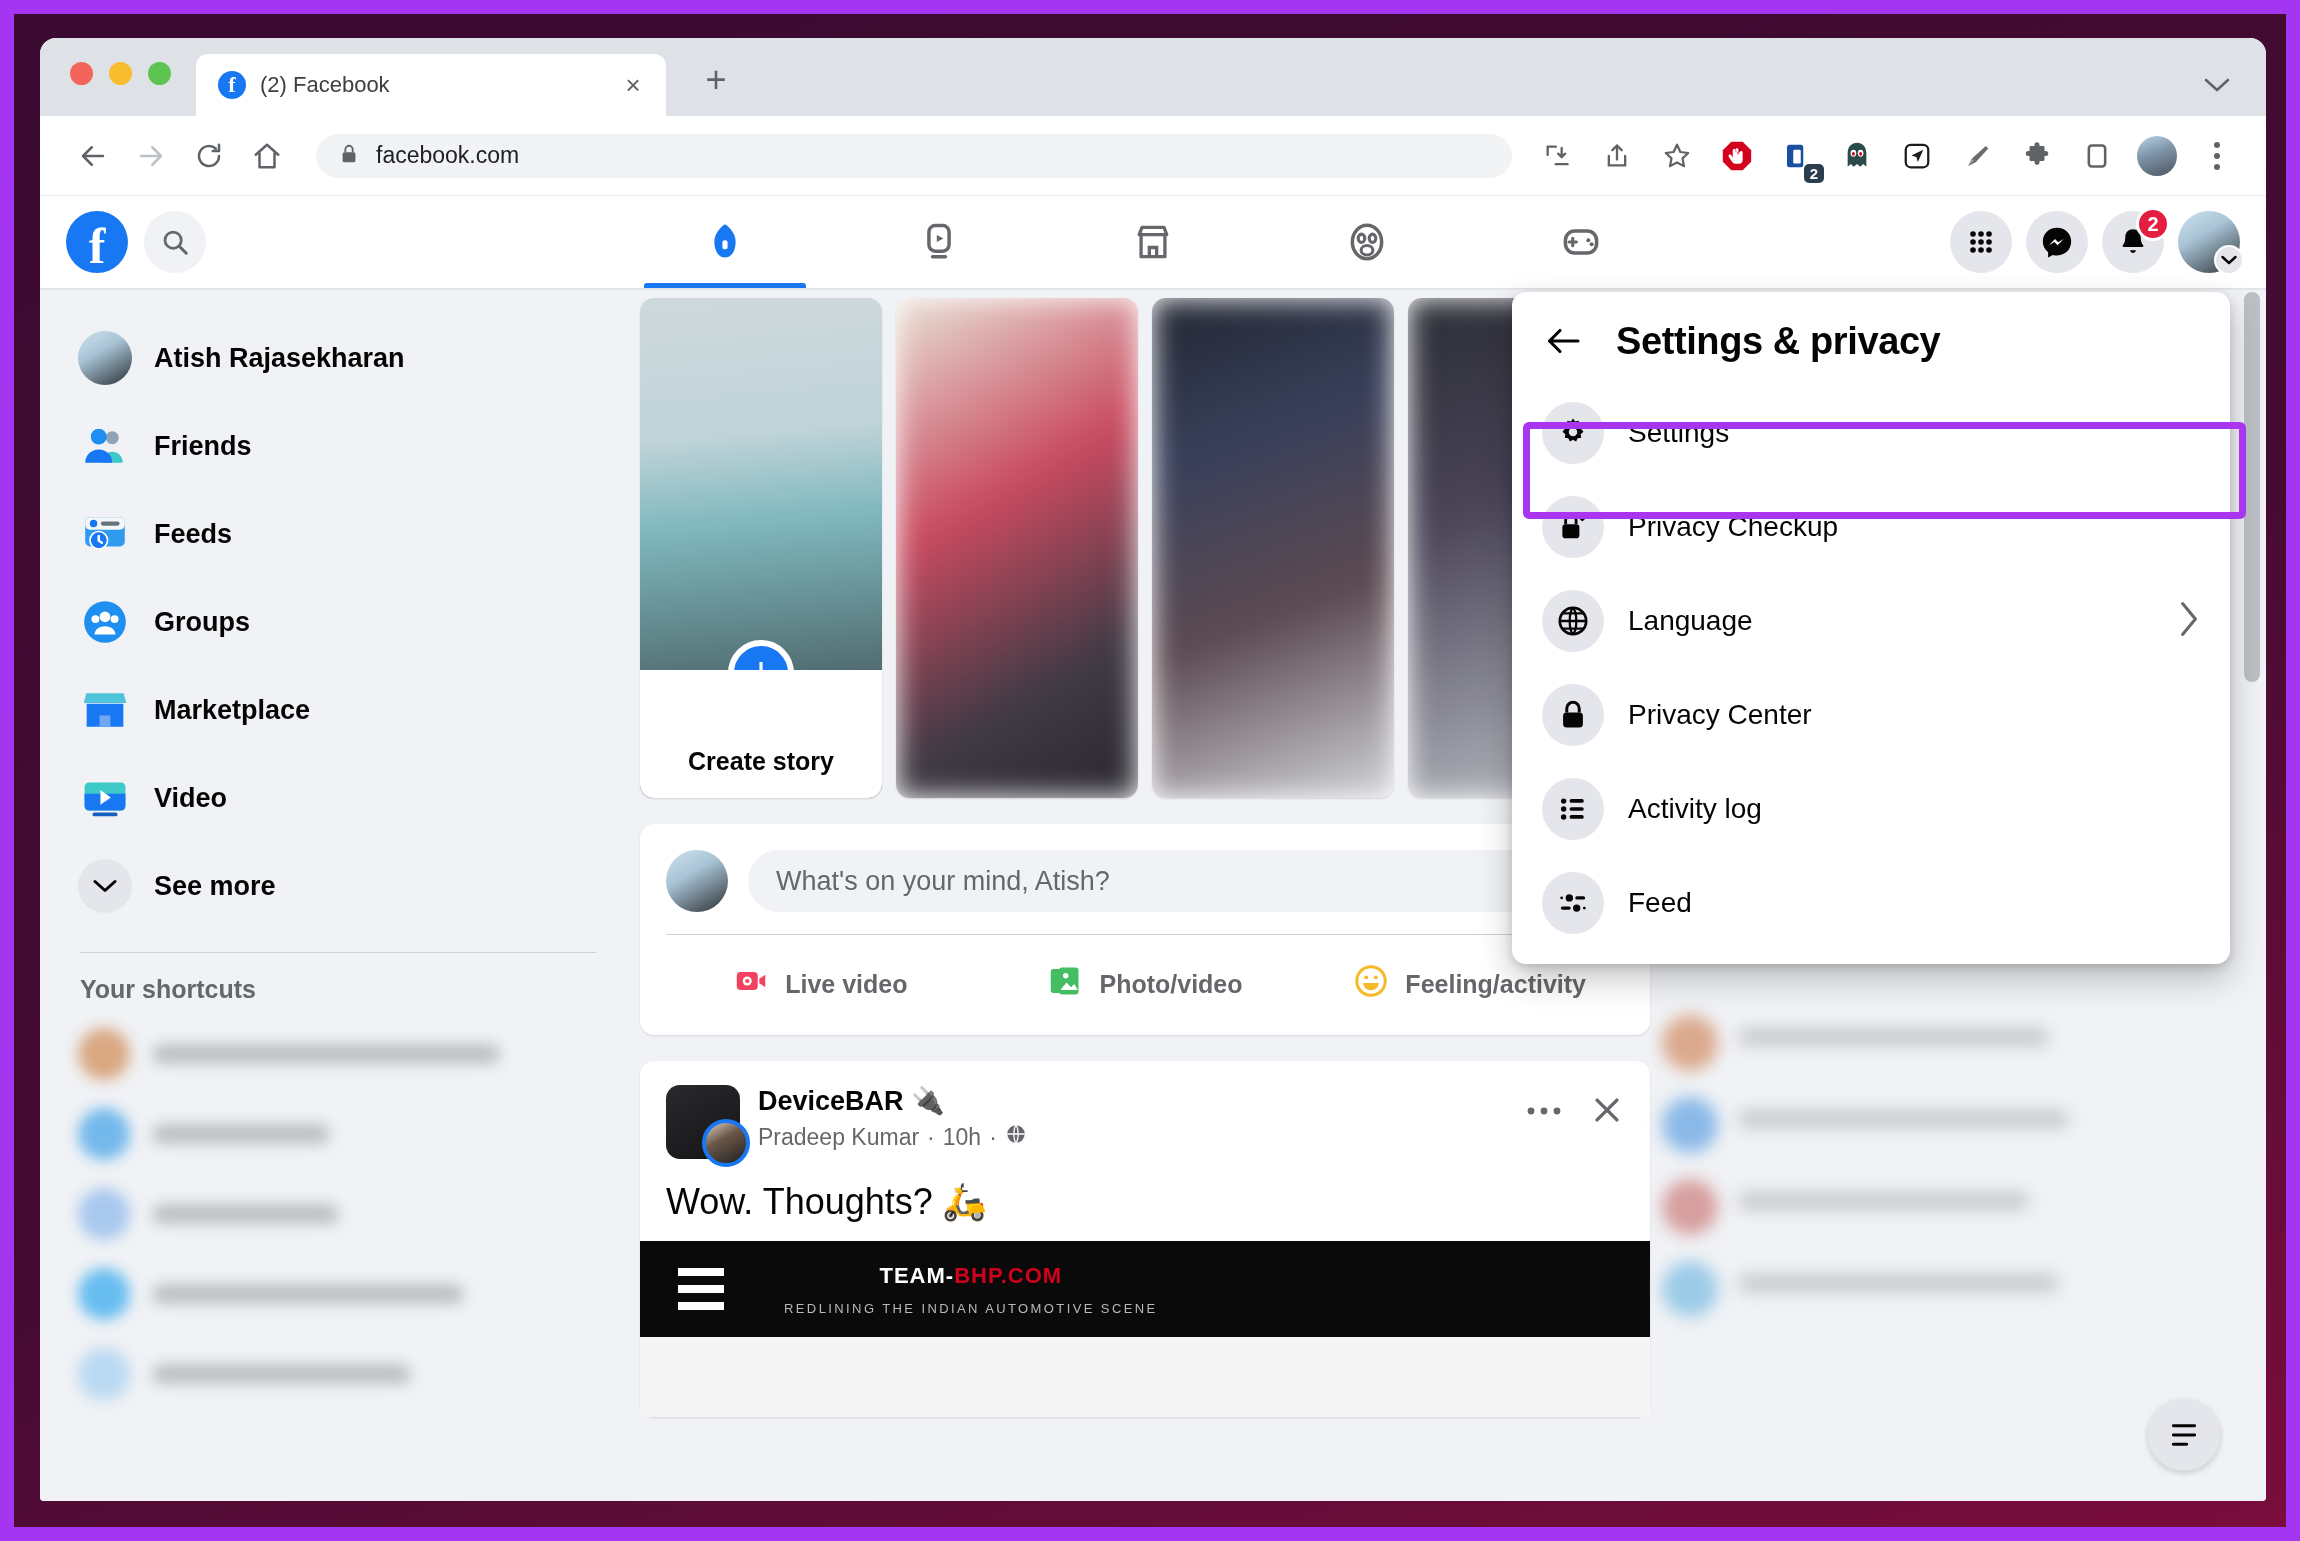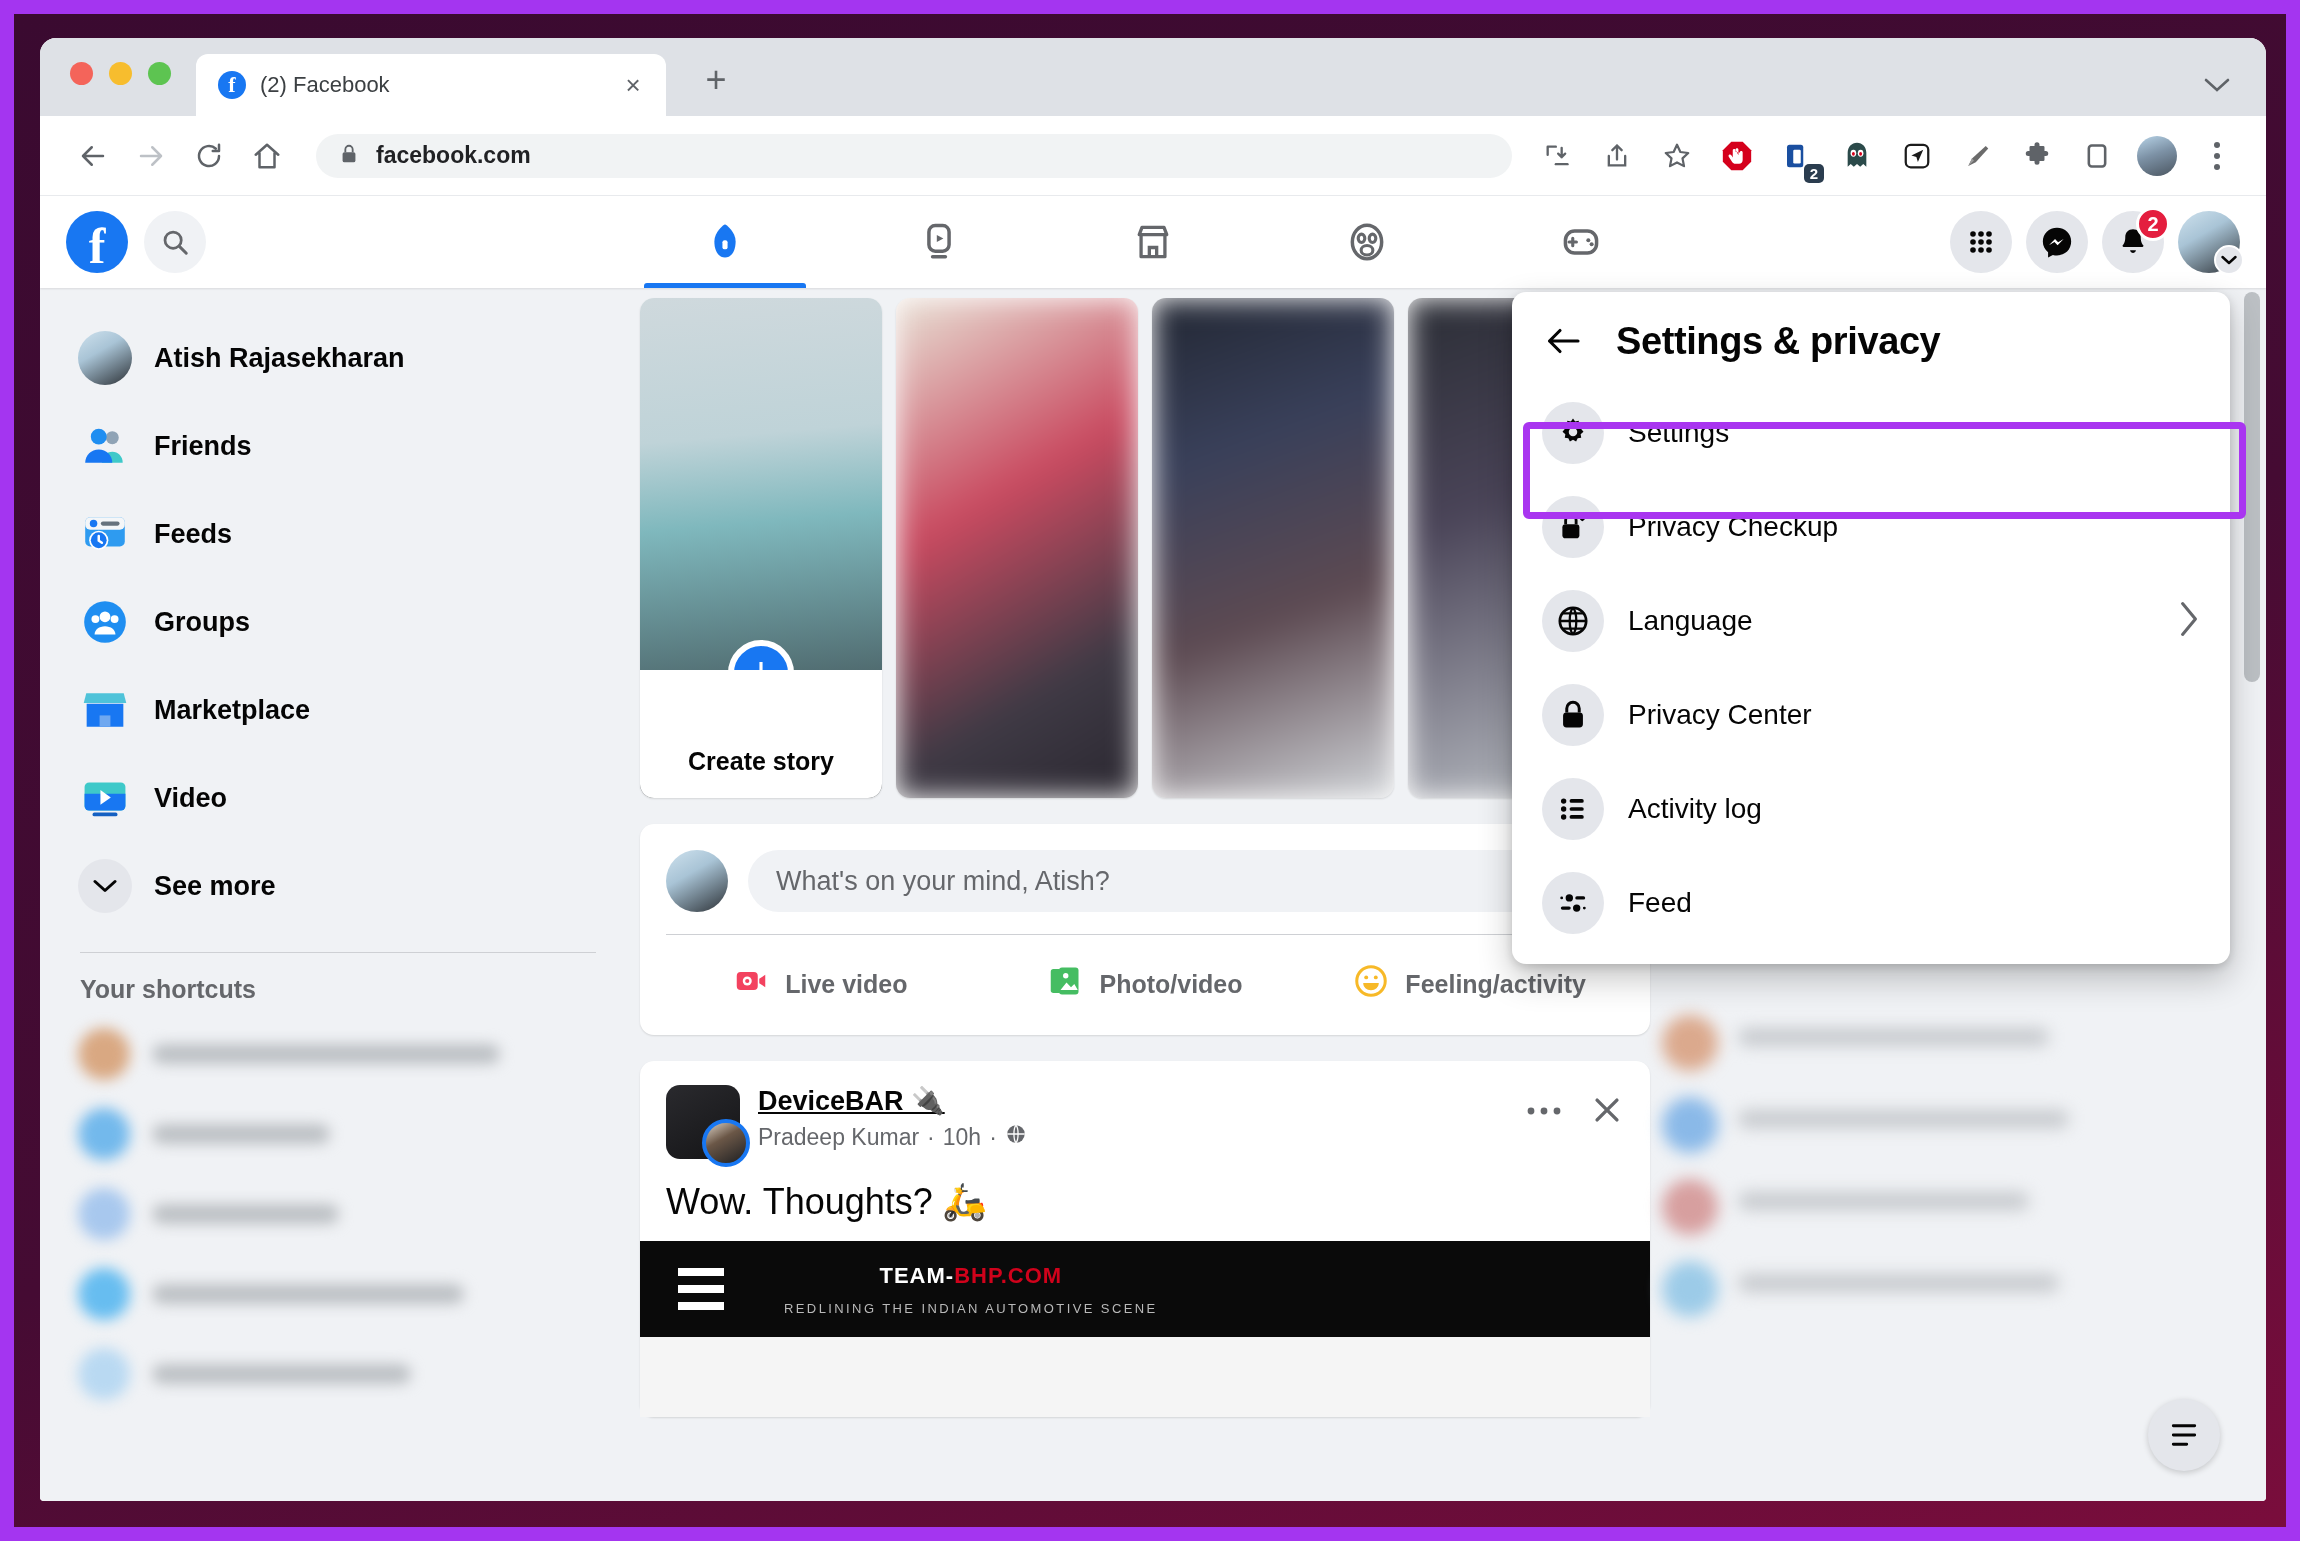--- a/index.html
+++ b/index.html
@@ -70,21 +70,20 @@
     padding: 0 26px; gap: 4px; flex: 0 0 80px;
     border-bottom: 1px solid #e8eaed;
   }
   .nav-btn { width: 54px; height: 54px; display:flex; align-items:center; justify-content:center;
              color:#5f6368; font-size: 28px; }
   .nav-btn.disabled { color:#bdc1c6; }
   .omnibox {
     flex: 1; height: 44px; background:#f1f3f4; border-radius: 28px;
     display:flex; align-items:center; padding: 0 22px; gap: 16px; margin: 0 18px;
     max-width: 1360px;
-    font-weight: bold;
   }
   .omni-url { font-size: 23px; color:#202124; }
   .ext-group { display:flex; align-items:center; gap: 14px; margin-left: auto; }
   .ext { width: 46px; height: 46px; display:flex; align-items:center; justify-content:center; position:relative; }
   .ext-badge { position:absolute; right:-4px; bottom:-4px; background:#2b3d4f; color:#fff;
                font-size:15px; font-weight:700; border-radius:5px; padding:1px 6px; }
   .ext-avatar { width: 40px; height: 40px; border-radius: 50%;
                 background: linear-gradient(160deg,#b8d4e8 0%,#7d92a6 45%,#4a5560 100%); }
   .kebab { display:flex; flex-direction:column; gap:5px; align-items:center; }
   .kebab i { width:6px; height:6px; border-radius:50%; background:#5f6368; display:block; }
@@ -168,21 +167,21 @@
   .comp-act { flex:1; display:flex; align-items:center; justify-content:center; gap:16px;
               height:66px; border-radius:10px; font-size:25px; color:#65676b; font-weight:600; }
 
   .post-head { display:flex; align-items:flex-start; padding: 24px 26px 0; gap: 18px; }
   .post-ava-wrap { position:relative; width: 74px; height: 74px; flex:0 0 74px; }
   .post-ava-sq { width:74px; height:74px; border-radius:14px; background:#1c1c1e;
                  background: linear-gradient(150deg,#2a2a2e 0%,#141416 100%); }
   .post-ava-circ { position:absolute; right:-10px; bottom:-8px; width:48px; height:48px;
                    border-radius:50%; border:4px solid #1877f2; overflow:hidden;
                    background: linear-gradient(150deg,#ddd3c6 0%,#6b5747 40%,#1d1f22 100%); }
-  .post-name { font-size:27px; font-weight:700; color:#050505;text-decoration:underline; }
+  .post-name { font-size:27px; font-weight:700; color:#050505; }
   .post-meta { font-size:23px; color:#65676b; margin-top:6px; display:flex; align-items:center; gap:8px; }
   .post-actions { margin-left:auto; display:flex; align-items:center; gap: 28px; padding-top:8px; }
   .post-text { font-size:36px; color:#050505; padding: 22px 26px 18px; }
   .embed { margin: 0 0 0 0; }
   .embed-bar { height: 96px; background:#0a0a0a; display:flex; align-items:center;
                padding: 0 38px; gap: 60px; }
   .ham { display:flex; flex-direction:column; gap:9px; }
   .ham i { display:block; width:46px; height:8px; background:#fff; }
   .embed-logo { display:flex; flex-direction:column; align-items:center; }
   .embed-logo-main { font-size: 22px; font-weight:700; letter-spacing:1px;

